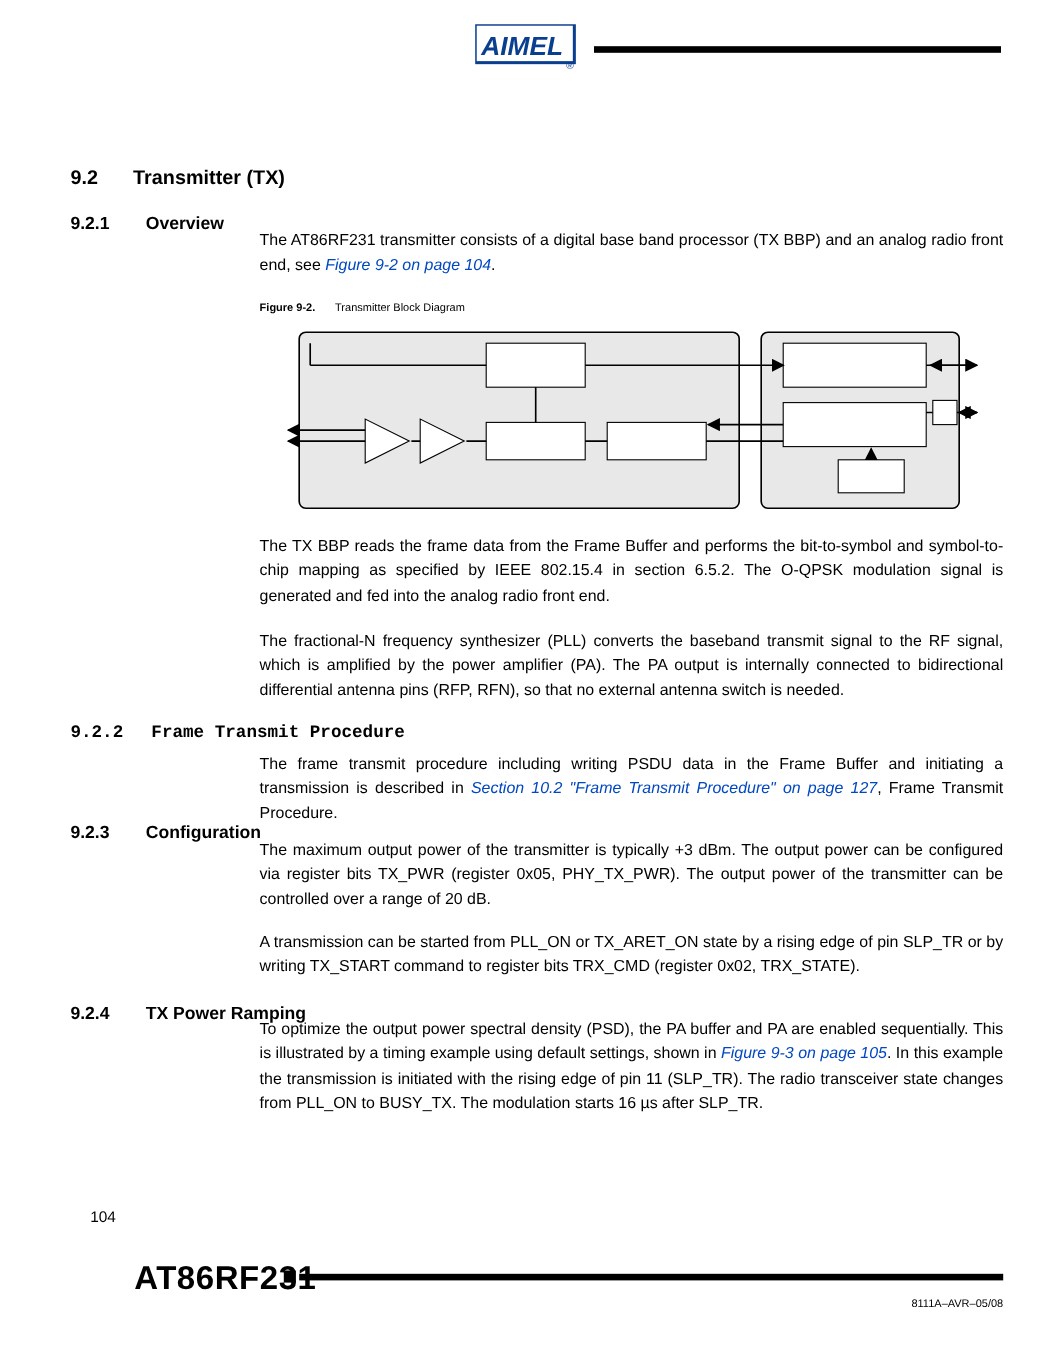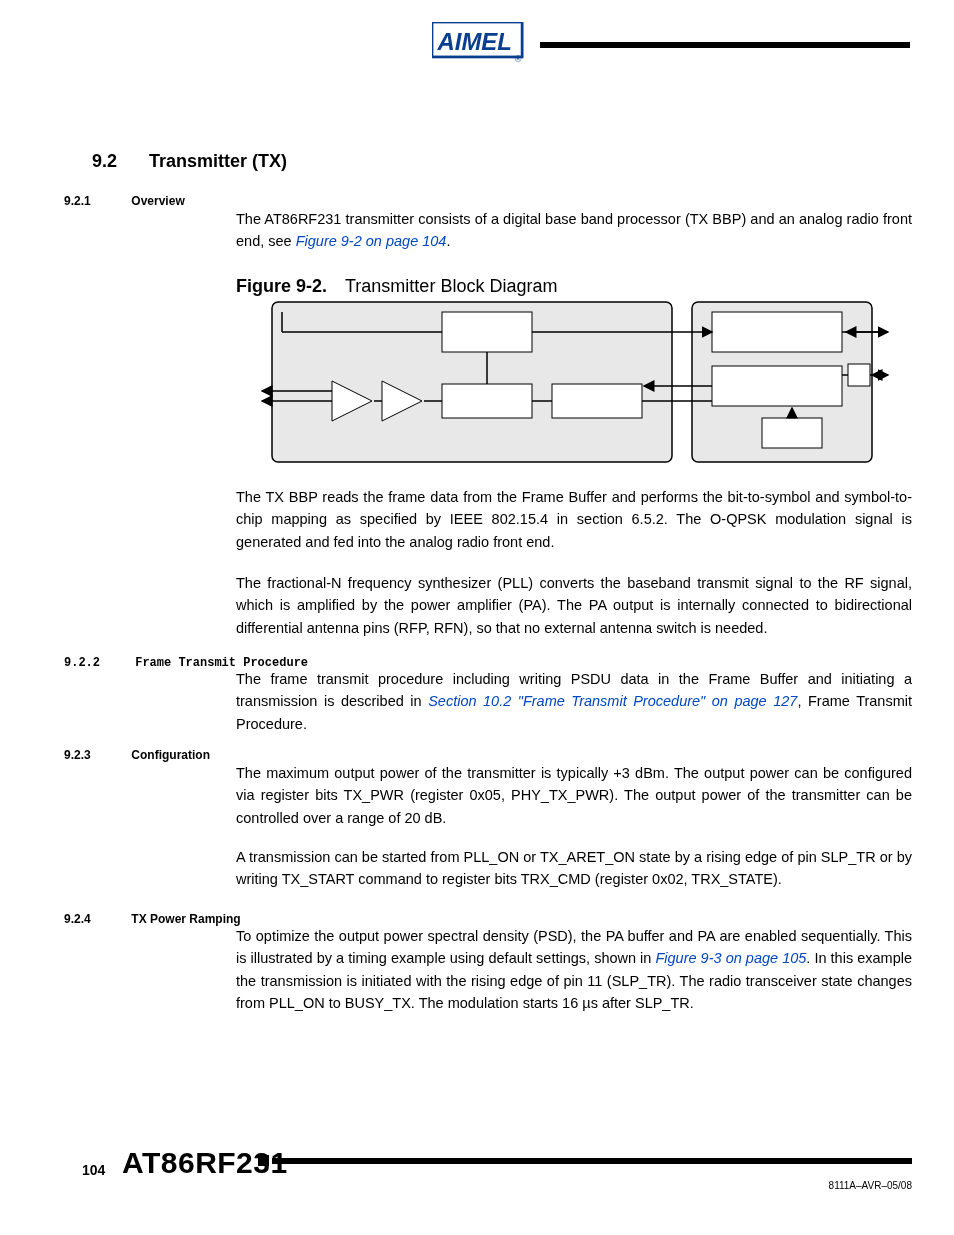--- a/index.html
+++ b/index.html
@@ -36,55 +36,54 @@
     width: 370px;
     height: 6px;
     background: #000;
   }
   .h1 {
     position: absolute;
     left: 64px;
     top: 148px;
     font-weight: bold;
     font-size: 18px;
-    margin-left: 28px;
   }
   .h1 .num { display: inline-block; width: 52px; }
   .sub {
     position: absolute;
     font-weight: bold;
-    font-size: 12px;
+    font-size: 16px;
   }
   .sub .num { display: inline-block; width: 64px; }
   .sub-921 { left: 64px; top: 192px; }
   .sub-922 { left: 64px; top: 654px; font-family: Liberation Mono, monospace; }
   .sub-923 { left: 64px; top: 746px; }
   .sub-924 { left: 64px; top: 910px; }
   .body-block {
     position: absolute;
     left: 236px;
     width: 676px;
     text-align: justify;
   }
   .p1 { top: 208px; }
-  .p-figlabel { top: 273px; font-size: 18px; }
+  .p-figlabel { top: 273px; font-size: 10px; }
   .p-figlabel .fig-b { font-weight: bold; margin-right: 18px; }
   .p2 { top: 486px; }
   .p3 { top: 572px; }
-  .p4 { top: 668px; }
+  .p4 { top: 684px; }
   .p5 { top: 762px; }
   .p6 { top: 846px; }
   .p7 { top: 925px; }
   a.xref { color: #0047c2; text-decoration: none; font-style: italic; }
   
   .footer-pagenum {
     position: absolute;
     left: 82px;
-    top: 1160px;
-    font-weight: bold;
+    top: 1096px;
+    font-weight: normal;
     font-size: 14px;
   }
   .footer-title {
     position: absolute;
     left: 122px;
     top: 1140px;
     font-weight: bold;
     font-size: 30px;
     letter-spacing: 0.5px;
   }

